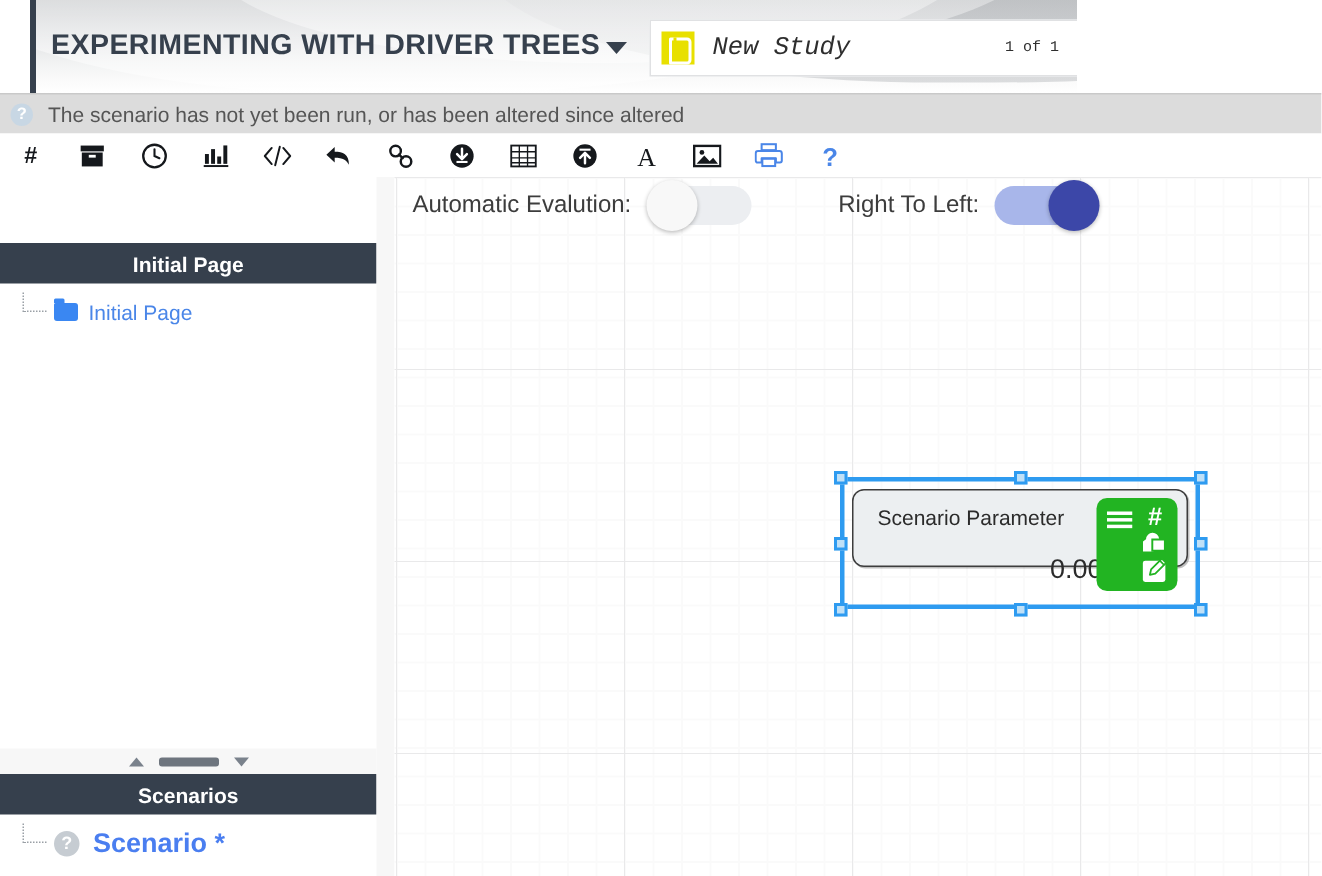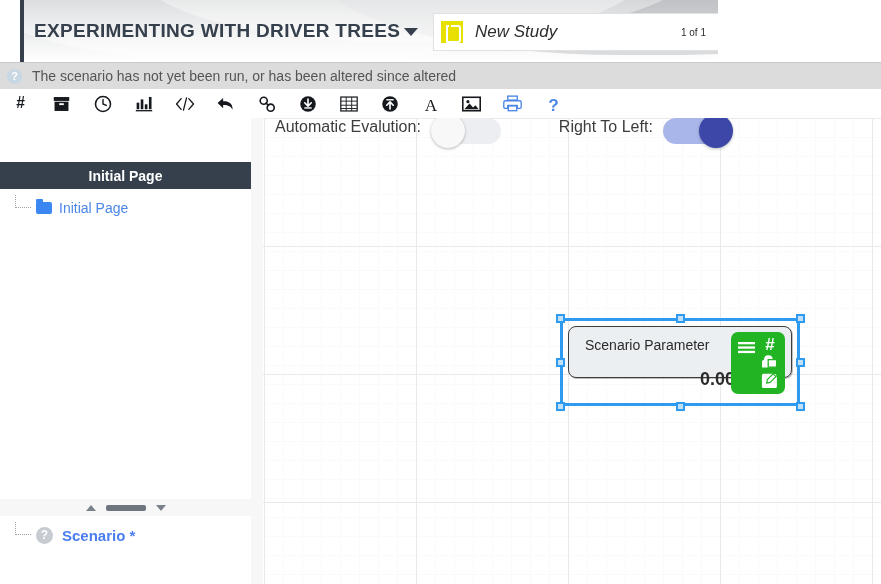--- a/index.html
+++ b/index.html
@@ -47,21 +47,21 @@
     width: 0; height: 0;
     border-left: 7px solid transparent; border-right: 7px solid transparent;
     border-top: 8px solid #36404d;
     cursor: pointer;
   }
 
   
   .study-box {
     position: absolute; left: 413px; top: 13px; width: 310px; height: 38px;
     background: #ffffff; border: 1px solid #e0e1e3;
-    display: flex; align-items: center;
+    display: flex; align-items: center; font-family: Liberation Mono, monospace;
   }
   .study-icon {
     width: 22px; height: 22px; margin-left: 7px;
     background: #e8e000; position: relative; flex: none;
   }
   .study-icon::before {
     content: ""; position: absolute; left: 5px; top: 4px;
     width: 11px; height: 14px;
     border: 2px solid #ffffff; border-radius: 1px 3px 3px 1px;
     background: transparent;
@@ -190,21 +190,21 @@
   .scen-panel {
     position: absolute; left: 0; top: 516px; width: 251px; height: 68px;
     background: #ffffff;
   }
   .qmark-icon {
     width: 17px; height: 17px; border-radius: 50%; background: #c6ccd2;
     color: #ffffff; font-size: 12px; font-weight: bold;
     line-height: 17px; text-align: center; flex: none;
   }
   .scen-label {
-    margin-left: 9px; font-size: 15px; font-weight: bold; color: #4a7ef0;
+    margin-left: 9px; font-size: 18px; font-weight: bold; color: #4a7ef0;
     white-space: nowrap;
   }
 
   
   .v-splitter {
     position: absolute; left: 251px; top: 118px; width: 12px; height: 466px;
     background: #f7f7f7;
   }
 
   
@@ -216,21 +216,21 @@
       linear-gradient(to bottom, #e9e9ea 1px, transparent 1px),
       linear-gradient(to right, #fafafa 1px, transparent 1px),
       linear-gradient(to bottom, #fafafa 1px, transparent 1px);
     background-size: 152px 128px, 152px 128px, 19px 19px, 19px 19px;
     background-position: 1px 0px, 0px 0px, 1px 0px, 0px 0px;
     overflow: hidden;
   }
 
   .toggle-row {
     position: absolute; left: 0; top: 0; width: 618px; height: 38px;
-    display: flex; align-items: flex-start;
+    display: flex; align-items: center;
   }
   .tg-label {
     font-size: 16px; color: #3c3c3c; white-space: nowrap;
   }
   .switch {
     position: relative; width: 68px; height: 26px; border-radius: 13px;
     cursor: pointer; flex: none;
   }
   .switch.off { background: #eceef1; }
   .switch.on  { background: #a8b6ea; }
@@ -262,21 +262,21 @@
     position: absolute; left: 8px; top: 8px; width: 224px; height: 52px;
     background: #eceff1; border: 1px solid #3d3d3d; border-radius: 8px;
     box-shadow: 1px 1px 0 rgba(0,0,0,0.25);
   }
   .node-title {
     position: absolute; left: 16px; top: 10px;
     font-size: 14px; color: #2b2b2b; white-space: nowrap;
   }
   .node-value {
     position: absolute; left: 16px; top: 42px; width: 150px;
-    text-align: right; font-size: 18px; color: #2b2b2b; font-weight: bold;
+    text-align: right; font-size: 18px; color: #2b2b2b;
   }
   .node-badge {
     position: absolute; right: 6px; top: 5px; width: 54px; height: 62px;
     background: #22b422; border-radius: 7px;
   }
   .node-badge .bi {
     position: absolute; color: #ffffff;
   }
 </style>
 </head>
@@ -435,20 +435,21 @@
 
   </div>
 
   <div class="h-splitter">
     <div class="up-tri"></div>
     <div class="grip"></div>
     <div class="down-tri"></div>
   </div>
 
   <div class="scen-panel">
+    <div class="panel-header">Scenarios</div>
     <div class="tree">
       <div class="tree-row">
         <div class="tree-elbow"></div>
         <div class="qmark-icon">?</div>
         <div class="scen-label">Scenario *</div>
       </div>
     </div>
   </div>
 
   <div class="v-splitter">

